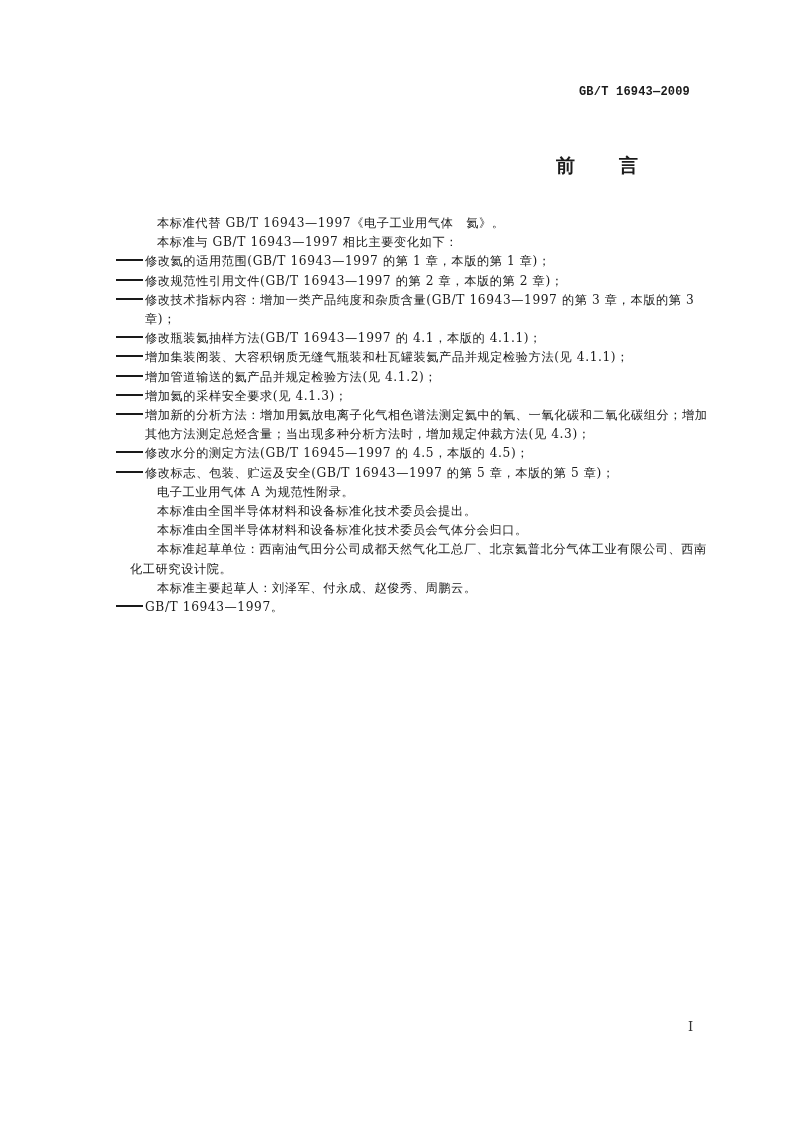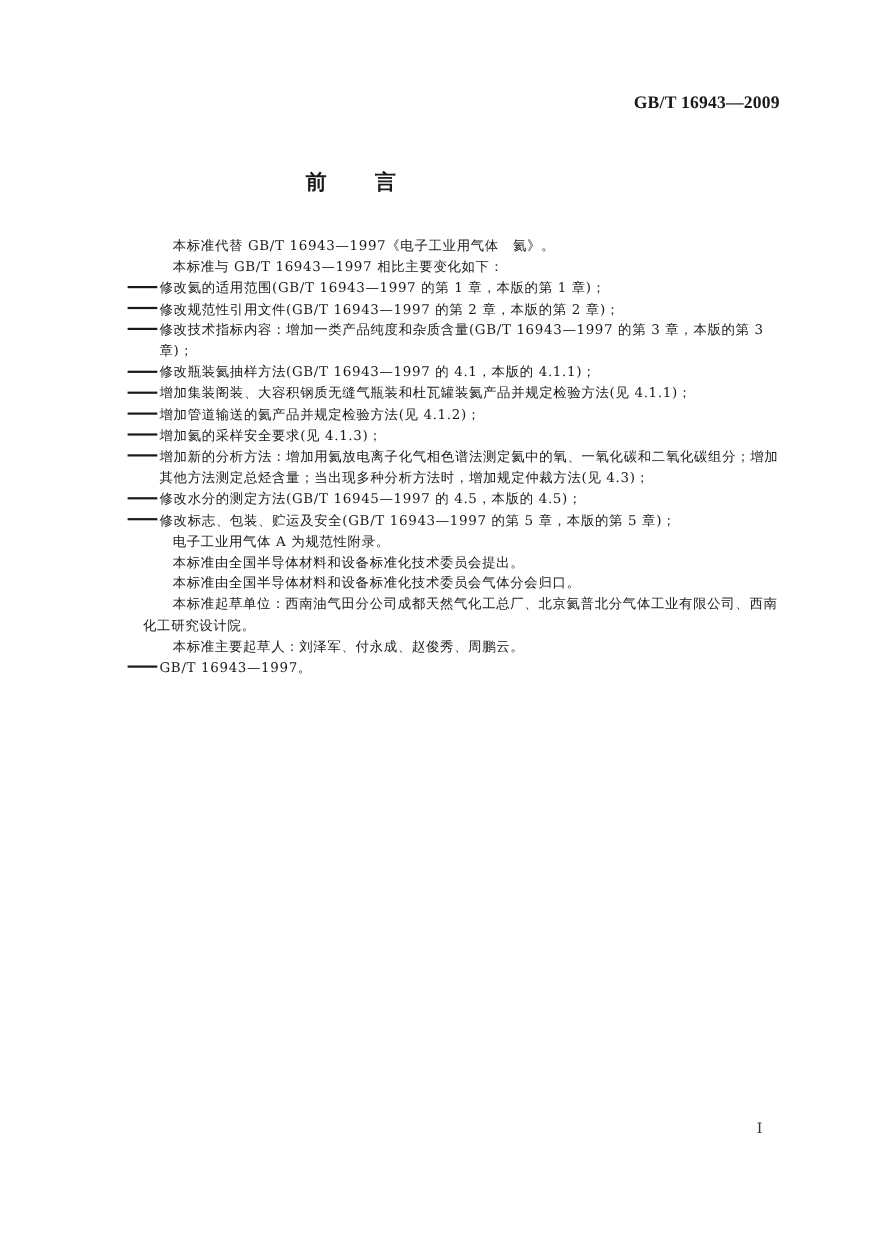--- a/index.html
+++ b/index.html
@@ -1,20 +1,20 @@
 <!DOCTYPE html>
 <html><head>
 <meta charset="utf-8">
 <style>
   html, body { margin: 0; padding: 0; background: #ffffff; }
   body { width: 794px; height: 1123px; position: relative; overflow: hidden;
          font-family: "DejaVu Serif", "Liberation Serif", serif; color: #1a1a1a; }
-  .std-no { position: absolute; top: 85px; right: 85px; font-size: 16px; font-weight: bold;
-            font-family: Liberation Serif, serif; letter-spacing: 0.2px; }
-  .title { position: absolute; top: 153px; left: 0; width: 638px; text-align: center;
+  .std-no { position: absolute; top: 85px; right: 104px; font-size: 12px; font-weight: bold;
+            font-family: Liberation Mono, monospace; letter-spacing: 0.2px; }
+  .title { position: absolute; top: 153px; left: 0; width: 638px; text-align: right;
            font-size: 19px; font-weight: bold; font-family: "DejaVu Sans", sans-serif; }
   .title span { display: inline-block; }
   .title .gap { width: 44px; }
   .body { position: absolute; top: 214px; left: 90px; width: 618px; }
   .line { font-size: 12.2px; line-height: 19.2px; margin: 0; white-space: normal; letter-spacing: 0.6px; }
   .para { text-indent: 27px; margin-left: 40px; }
   .item { padding-left: 55px; text-indent: -29px; }
   .dash { display: inline-block; width: 29px; text-indent: 0; }
   .dash i { display: inline-block; width: 27px; height: 2px; background: #1a1a1a; vertical-align: middle; margin-top: -3px; }
   .page-no { position: absolute; top: 1019px; left: 688px; font-size: 13px; color: #333; }

